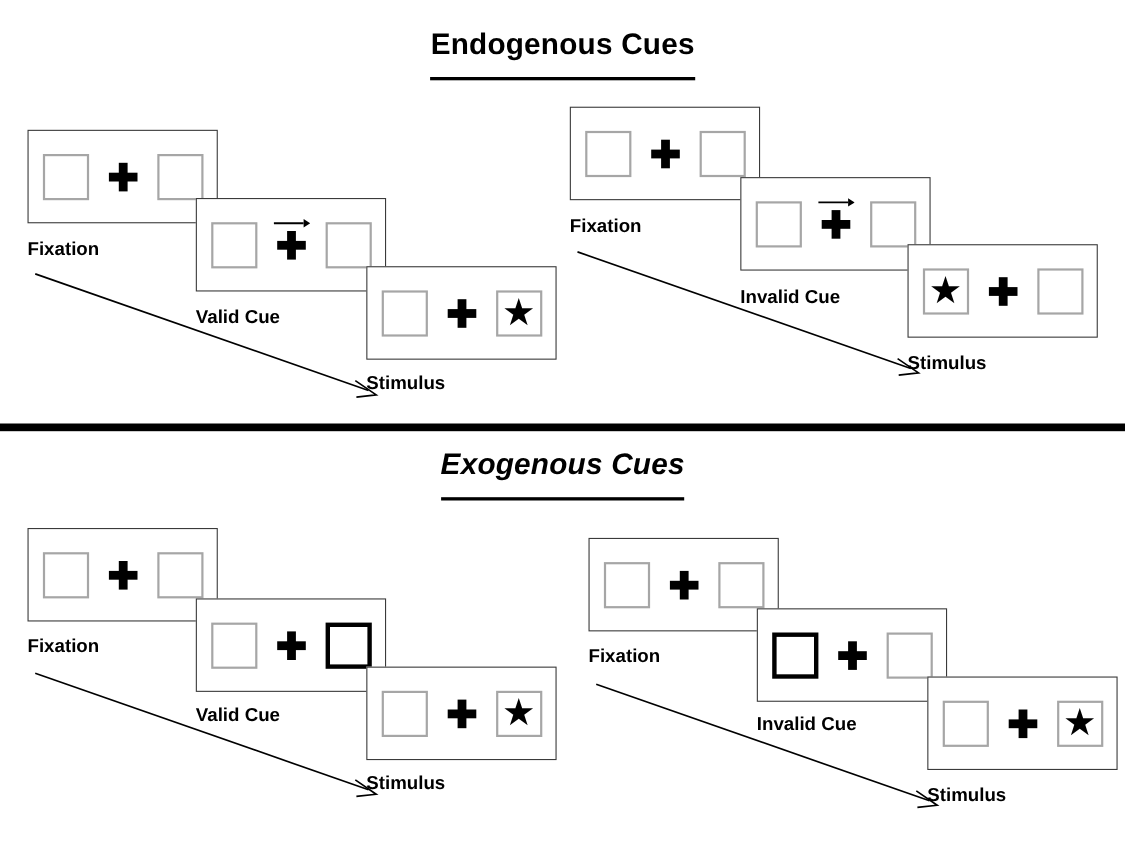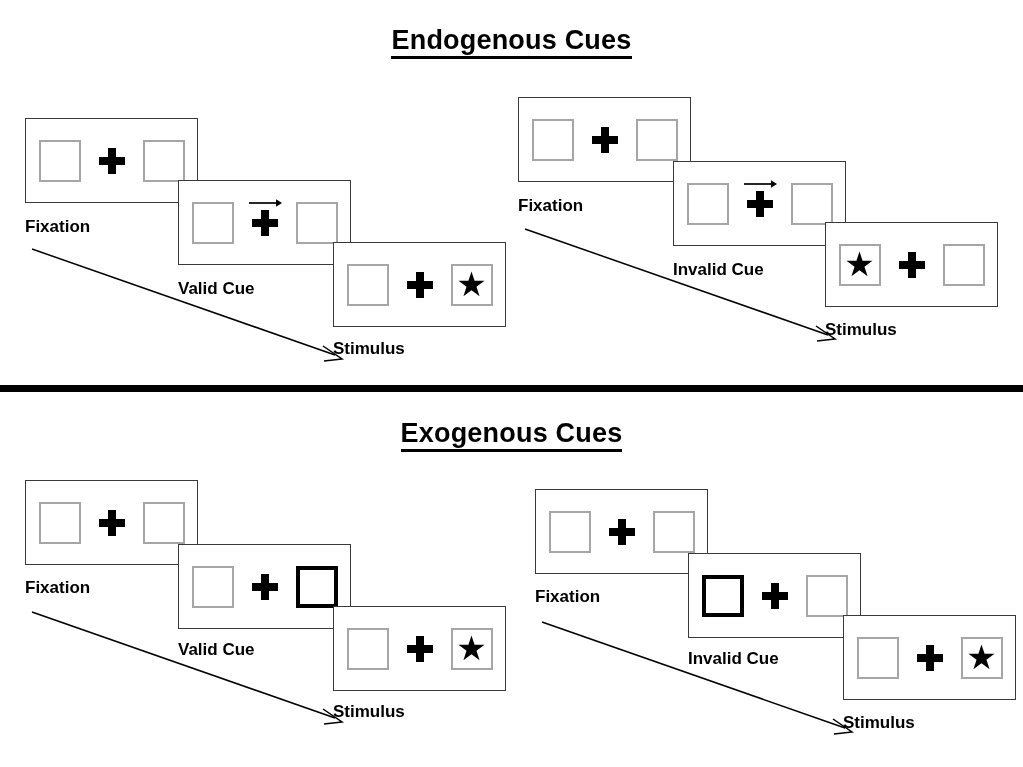--- a/index.html
+++ b/index.html
@@ -25,21 +25,21 @@
     position: absolute;
     width: 1023px;
     text-align: center;
     font-size: 27px;
     font-weight: bold;
     color: #000000;
     letter-spacing: 0.2px;
   }
   .section-title span {
     border-bottom: 3px solid #000000;
-    padding-bottom: 1px;
+    padding-bottom: 15px;
   }
 
   .divider {
     position: absolute;
     left: 0;
     width: 1023px;
     height: 7px;
     background: #000000;
   }
 
@@ -246,21 +246,21 @@
       <line x1="2" y1="4" x2="305" y2="110" stroke="#000" stroke-width="1.5"></line>
       <polyline points="293,101 312,114 294,116" fill="none" stroke="#000" stroke-width="1.5"></polyline>
     </svg>
   </div>
 </div>
 
 <div class="divider" style="top:385px;"></div>
 
 <div class="section" style="top:392px;height:375px;">
 
-  <div class="section-title" style="top:26px;">
+  <div class="section-title" style="top:15px;font-style:italic;">
     <span>Exogenous Cues</span>
   </div>
 
   <div class="sequence" style="left:0;top:0;">
 
     <div class="panel" style="left:25px;top:88px;width:173px;height:85px;">
       <div class="panel-inner">
         <div class="cue-box"></div>
         <div class="fix-wrap">
           <span class="plus"></span>

